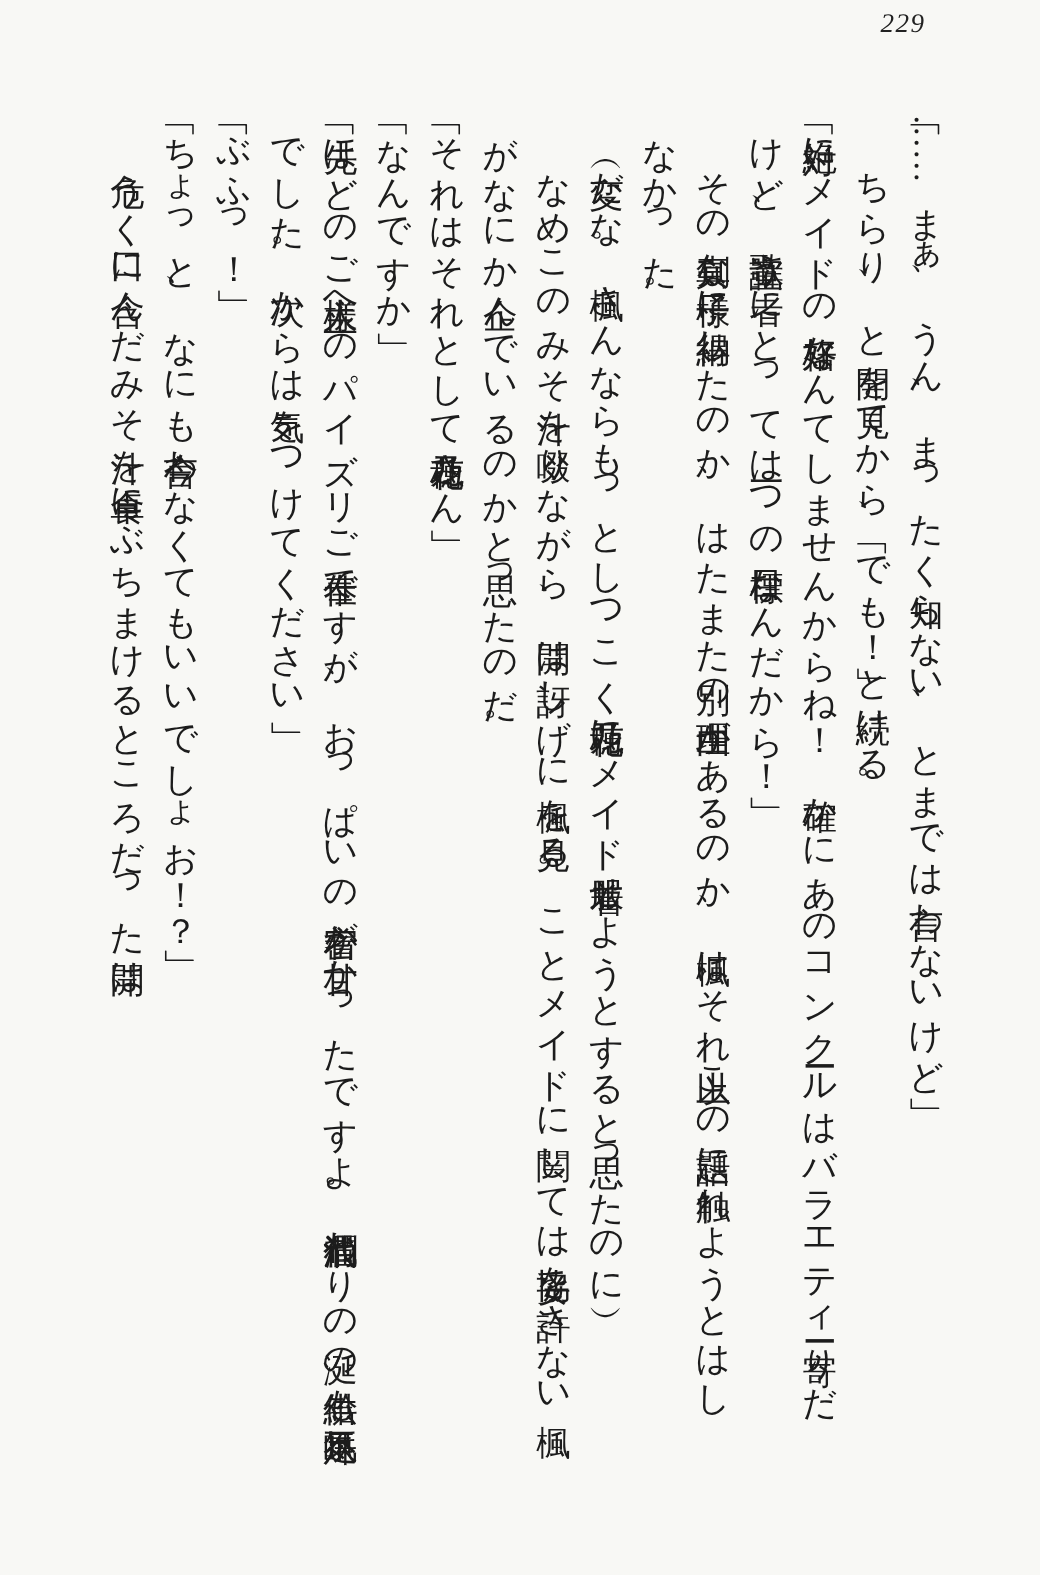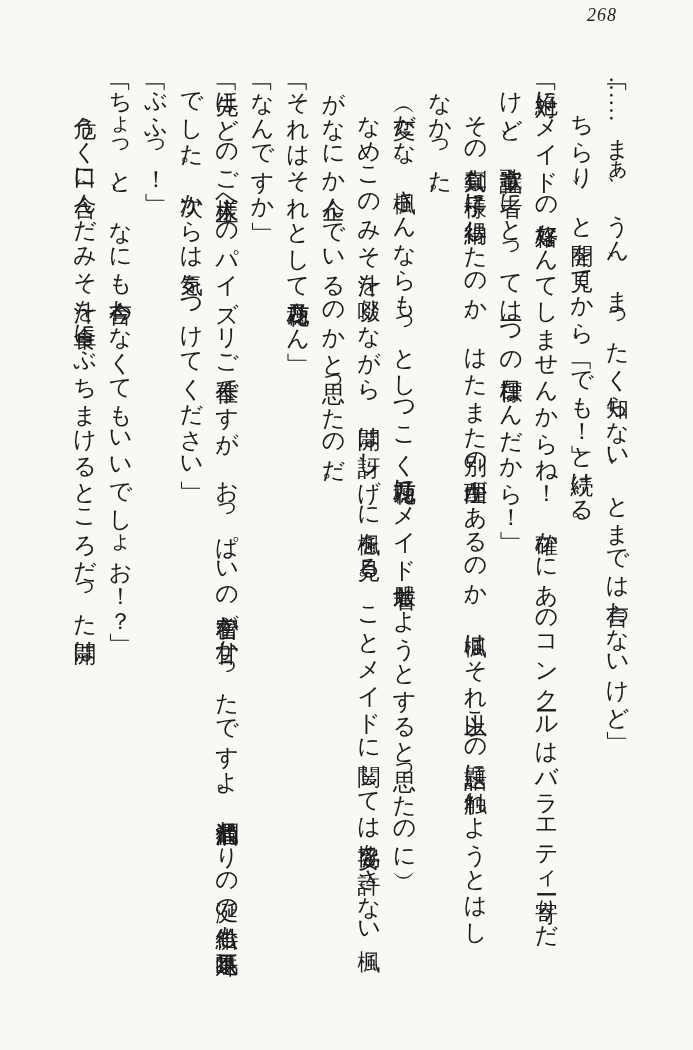--- a/index.html
+++ b/index.html
@@ -48,21 +48,21 @@
   }
   .text-block p.indent {
     text-indent: 1em;
   }
 </style>
 </head>
 <body>
 
 <div class="book-page">
 
-  <div class="page-number">268</div>
+  <div class="page-number">229</div>
 
   <div class="text-block">
     <p>「……まぁ、うん、まったく知らない、とまでは言わないけど」</p>
     <p class="indent">ちらり、と開を見てから、「でも！」と続ける。</p>
     <p>「絶対にメイドの格好なんてしませんからね！　確かにあのコンクールはバラエティー寄りだけど、童謡歌う者にとっては一つの目標なんだから！」</p>
     <p class="indent">その真剣な様子に納得したのか、はたまた別の理由があるのか、楓はそれ以上この話題に触れようとはしなかった。</p>
     <p class="indent">（変だな。楓さんならもっとしつこく穂乃花にメイド服着せようとすると思ったのに）</p>
     <p class="indent">なめこのみそ汁を啜りながら、開は訝しげに楓を見る。ことメイドに関しては妥協を許さない楓がなにか企んでいるのかと思ったのだ。</p>
     <p>「それはそれとして穂乃花さん」</p>
     <p>「なんですか」</p>

